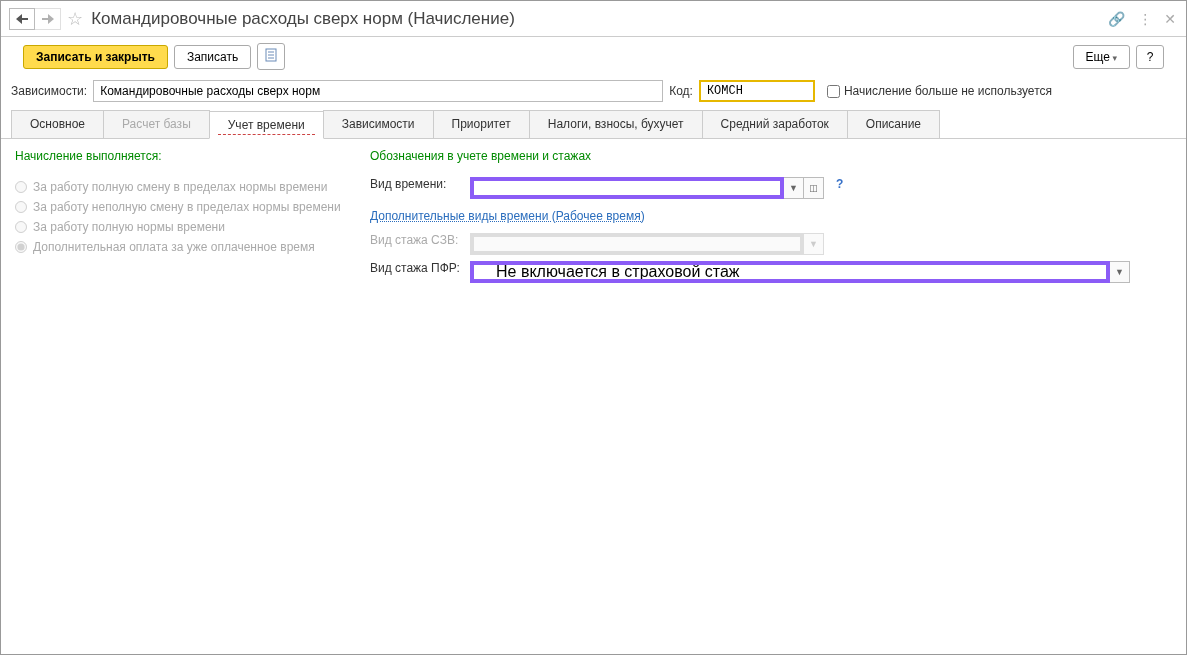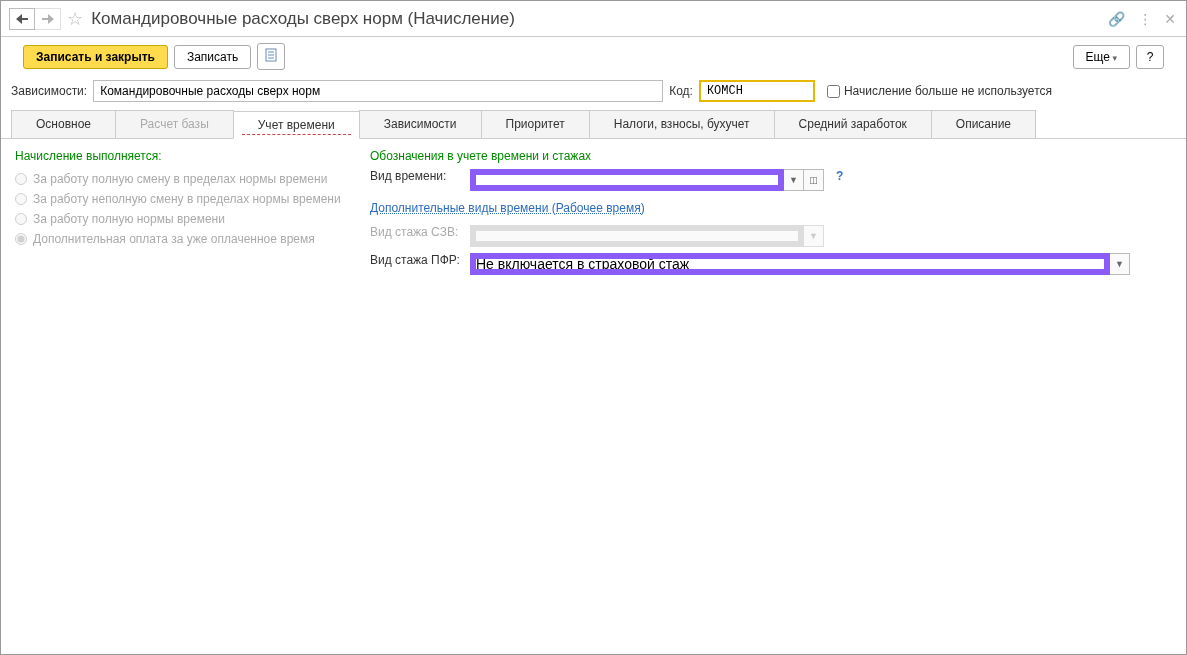--- a/index.html
+++ b/index.html
@@ -104,21 +104,21 @@
   .checkbox-wrap { display: flex; align-items: center; gap: 4px; margin-left: 6px; }
   .checkbox-wrap input { width:13px;height:13px; }
 
   
   .tabs {
     display: flex;
     padding: 0 10px;
     border-bottom: 1px solid #ccc;
   }
   .tab {
-    padding: 6px 24px;
+    padding: 6px 18px;
     border: 1px solid #ccc;
     border-bottom: none;
     background: #f4f4f4;
     cursor: pointer;
     margin-right: -1px;
     position: relative;
   }
   .tab.disabled { color: #aaa; }
   .tab.active {
     background: #fff;
@@ -134,21 +134,21 @@
   
   .tab-body {
     display: flex;
     padding: 10px 14px;
     gap: 20px;
   }
   .col-left { width: 335px; }
   .col-right { flex: 1; }
   .section-title {
     color: #008a00;
-    margin-bottom: 6px;
+    margin-bottom: 14px;
   }
   .radio-row {
     display: flex;
     align-items: center;
     gap: 6px;
     color: #aaa;
     padding: 3px 0;
   }
   .radio-row input { width:12px;height:12px; }
   .radio-row.checked-disabled input:checked { accent-color:#aaa; }
@@ -161,24 +161,24 @@
   }
   .form-line > label { width: 94px; white-space: nowrap; }
   .select-wrap {
     display: flex;
     flex: 1;
     max-width: 354px;
     height: 22px;
   }
   .select-input {
     flex: 1;
-    border: 6px solid #8b5cf6;
-    padding: 0 0;
+    border: 4px solid #8b5cf6;
+    padding: 0 22px;
     height: 22px;
-    font-size: 14px;
+    font-size: 16px;
   }
   .select-input.disabled { background:#fafafa; color:#aaa; border-color:#ddd;}
   .mini-btn {
     width: 20px; height: 22px;
     border: 1px solid #bbb;
     border-left: none;
     background: #fafafa;
     display: inline-flex;
     align-items:center;justify-content:center;
     cursor: pointer;

